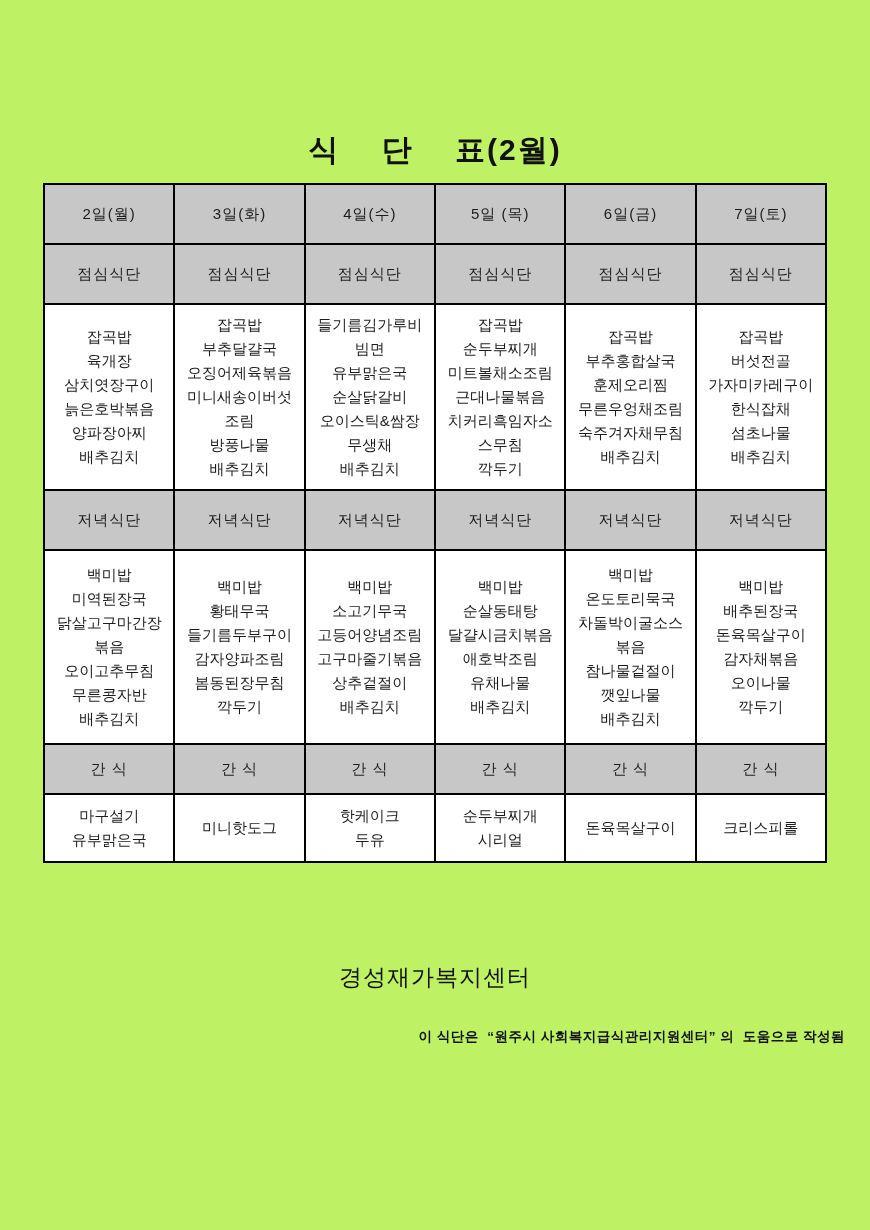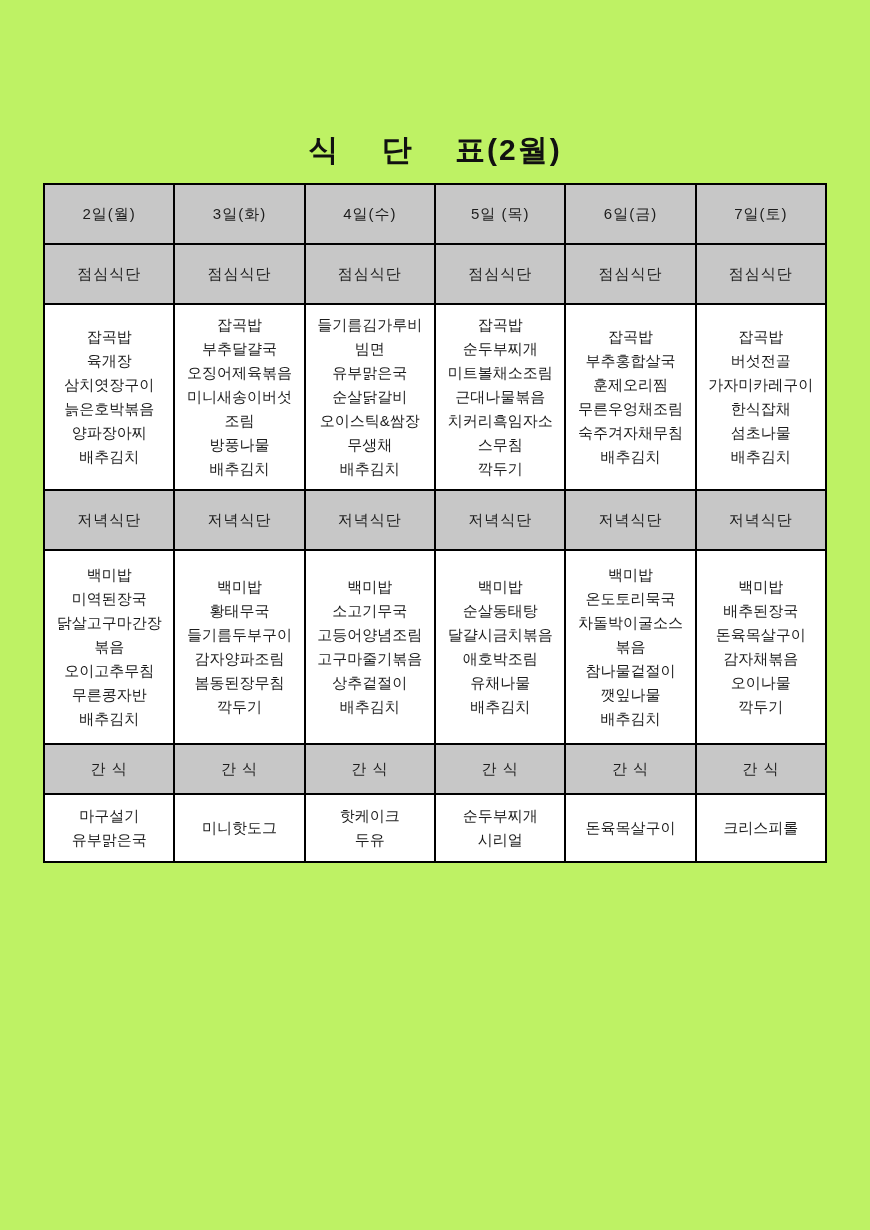--- a/index.html
+++ b/index.html
@@ -209,15 +209,17 @@
       <td class="menu">핫케이크
 두유</td>
       <td class="menu">순두부찌개
 시리얼</td>
       <td class="menu">돈육목살구이</td>
       <td class="menu">크리스피롤</td>
     </tr>
   </tbody>
     </table>
 
-
+  <div class="org-name">경성재가복지센터</div>
+
+  <div class="note">이 식단은  “원주시 사회복지급식관리지원센터” 의  도움으로 작성됨</div>
 
 </div>
 
 </body></html>

